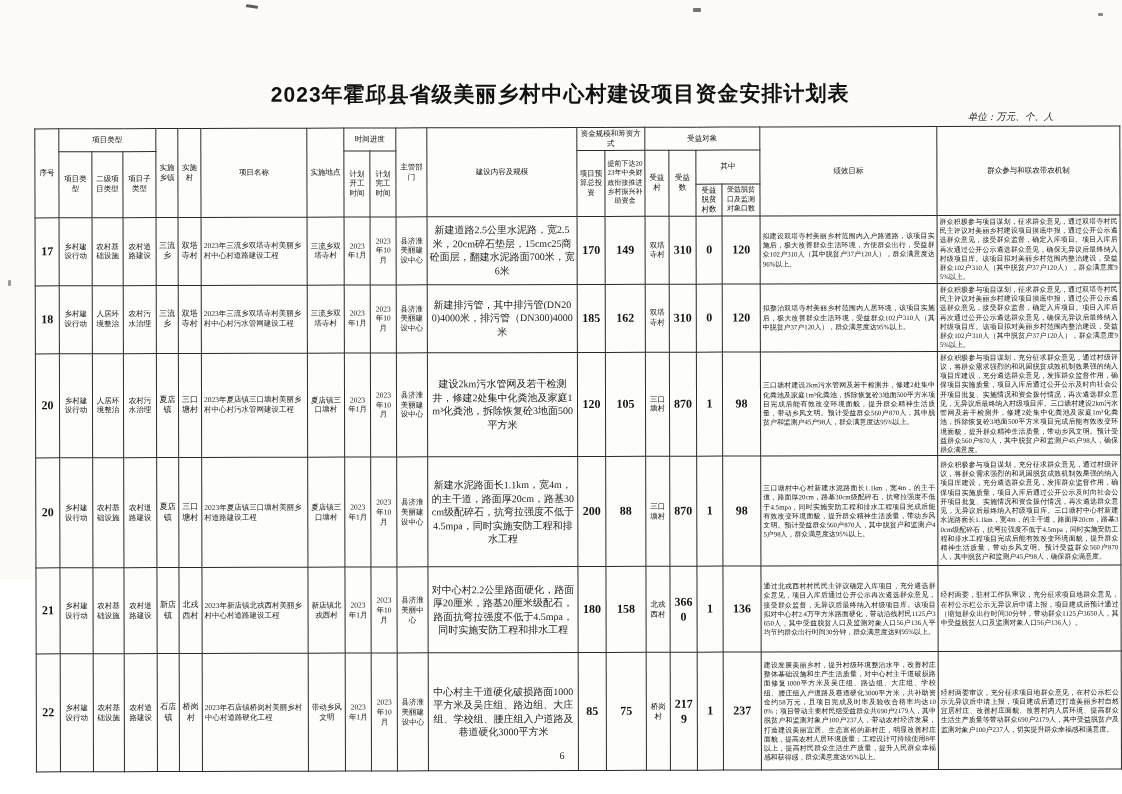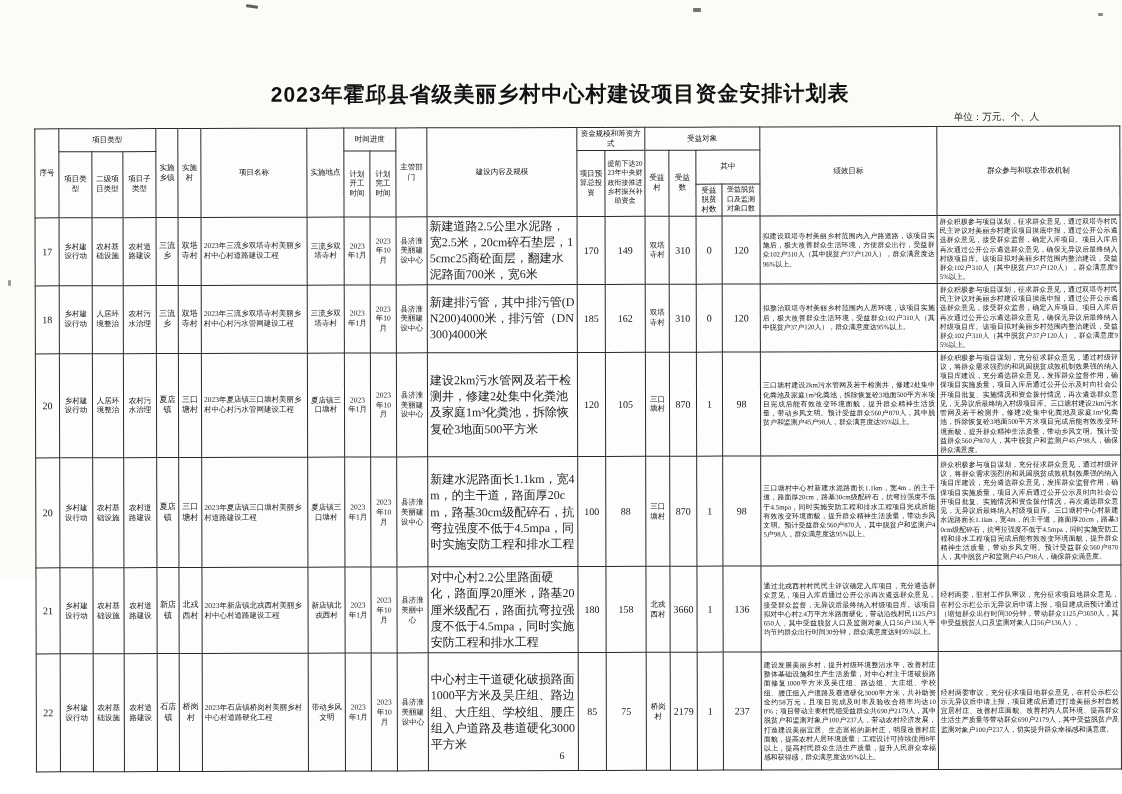--- a/index.html
+++ b/index.html
@@ -19,22 +19,22 @@
     position:absolute;left:0;top:0;width:1122px;height:794px;
     transform:rotate(-0.15deg);
   }
   .doc-title{
     position:absolute;top:80px;left:0;width:1122px;
     text-align:center;
     font-family:"Liberation Sans","DejaVu Sans",sans-serif;
     font-weight:bold;font-size:21px;letter-spacing:1px;color:#111;
   }
   .unit-note{
-    position:absolute;top:112px;right:82px;
-    font-size:9.5px;color:#222;
+    position:absolute;top:112px;right:68px;
+    font-size:9.5px;color:#222;font-style:italic;
   }
   .sheet{
     position:absolute;left:35px;top:127px;
   }
   table.grid{
     border-collapse:collapse;table-layout:fixed;width:1085px;
     background:#fdfdfb;
   }
   table.grid th,table.grid td{
     border:1px solid #2a2a2a;
@@ -46,23 +46,23 @@
   thead th{
     font-weight:normal;font-size:7.5px;line-height:1.3;text-align:center;color:#111;
   }
   thead tr.h1{height:14px;}
   thead tr.h2{height:34px;}
   thead tr.h3{height:26px;}
   th.small{font-size:7px;}
   th.vcol{padding:1px 5px;}
   td.cc{font-size:7.5px;text-align:center;line-height:1.3;color:#141414;}
   td.vert{padding:1px 5px;font-size:8px;}
-  td.cnum{font-size:10px;text-align:center;color:#141414;}
+  td.cnum{font-size:12px;text-align:center;color:#141414;font-weight:bold;}
   td.cname{font-size:7.5px;line-height:1.35;}
-  td.ccontent{font-size:12px;line-height:1.35;}
+  td.ccontent{font-size:10px;text-align:center;line-height:1.35;}
   td.ctext{font-size:6.9px;text-align:justify;line-height:1.34;vertical-align:middle;color:#141414;padding:1px 3px;}
   #rows tr:nth-child(1){height:68px;}
   #rows tr:nth-child(2){height:64px;}
   #rows tr:nth-child(3){height:98px;}
   #rows tr:nth-child(4){height:110px;}
   #rows tr:nth-child(5){height:86px;}
   #rows tr:nth-child(6){height:118px;}
   .page-number{
     position:absolute;top:750px;left:0;width:1122px;text-align:center;
     font-size:10px;color:#222;
@@ -216,21 +216,21 @@
     <td class="cc">农村基础设施</td>
     <td class="cc">农村道路建设</td>
     <td class="cc vert">夏店镇</td>
     <td class="cc vert">三口塘村</td>
     <td class="cname">2023年夏店镇三口塘村美丽乡村道路建设工程</td>
     <td class="cc">夏店镇三口塘村</td>
     <td class="cc">2023年1月</td>
     <td class="cc">2023年10月</td>
     <td class="cc">县济淮美丽建设中心</td>
     <td class="ccontent">新建水泥路面长1.1km，宽4m，的主干道，路面厚20cm，路基30cm级配碎石，抗弯拉强度不低于4.5mpa，同时实施安防工程和排水工程</td>
-    <td class="cnum">100</td>
+    <td class="cnum">200</td>
     <td class="cnum">88</td>
     <td class="cc">三口塘村</td>
     <td class="cnum">870</td>
     <td class="cnum">1</td>
     <td class="cnum">98</td>
     <td class="ctext">三口塘村中心村新建水泥路面长1.1km，宽4m，的主干道，路面厚20cm，路基30cm级配碎石，抗弯拉强度不低于4.5mpa，同时实施安防工程和排水工程项目完成后能有效改变环境面貌，提升群众精神生活质量，带动乡风文明。预计受益群众560户870人，其中脱贫户和监测户45户98人，群众满意度达95%以上。</td>
     <td class="ctext">群众积极参与项目谋划，充分征求群众意见，通过村级评议，将群众需求强烈的和巩固脱贫成效机制效果强的纳入项目库建设，充分遴选群众意见，发挥群众监督作用，确保项目实施质量，项目入库后通过公开公示及时向社会公开项目批复、实施情况和资金拨付情况，再次遴选群众意见，无异议后最终纳入村级项目库。三口塘村中心村新建水泥路面长1.1km，宽4m，的主干道，路面厚20cm，路基30cm级配碎石，抗弯拉强度不低于4.5mpa，同时实施安防工程和排水工程项目完成后能有效改变环境面貌，提升群众精神生活质量，带动乡风文明。预计受益群众560户870人，其中脱贫户和监测户45户98人，确保群众满意度。</td>
   </tr>
             <tr>
     <td class="cnum">21</td>

